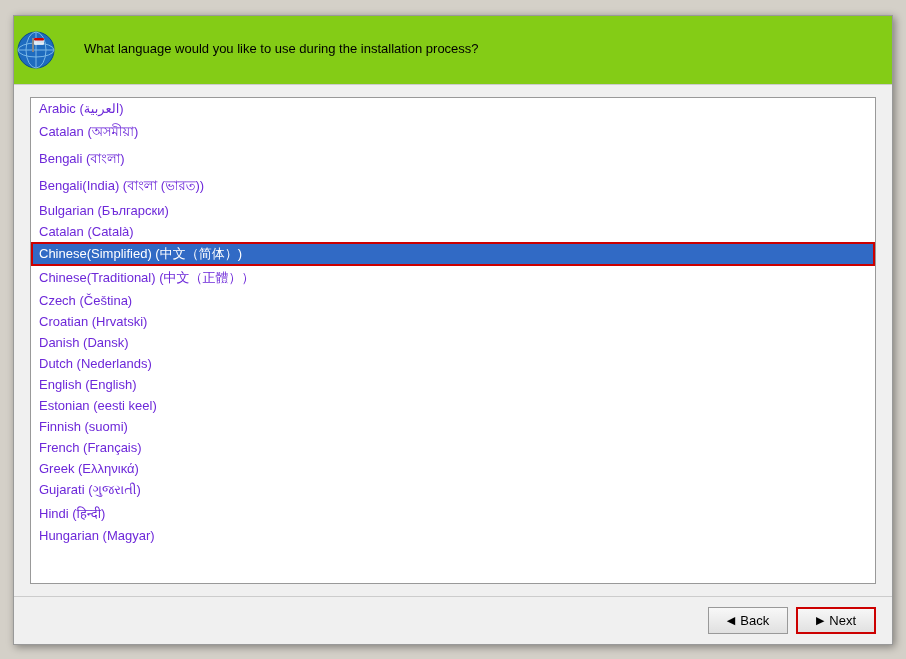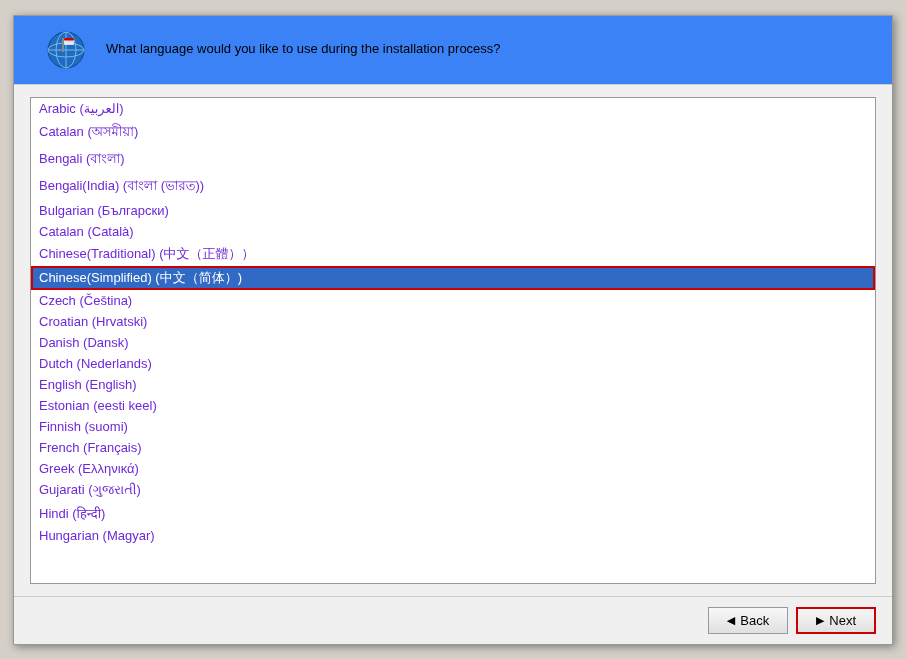--- a/index.html
+++ b/index.html
@@ -18,24 +18,24 @@
       height: 630px;
       background: #f0f0f0;
       border: 1px solid #999;
       box-shadow: 2px 2px 8px rgba(0,0,0,0.4);
       display: flex;
       flex-direction: column;
     }
     .header {
       display: flex;
       align-items: center;
-      padding: 14px 32px;
-      background: #3b82f6;
+      padding: 14px 2px;
+      background: #84cc16;
       border-bottom: 1px solid #ccc;
-      gap: 20px;
+      gap: 28px;
     }
     .header-icon {
       width: 40px;
       height: 40px;
       flex-shrink: 0;
     }
     .header-icon svg {
       width: 40px;
       height: 40px;
     }
@@ -141,22 +141,22 @@
 
   <div class="content">
     <div class="list-container">
       <div class="list-scroll" id="language-list">
       <div class="list-item">Arabic (العربية)</div>
           <div class="list-item">Catalan (অসমীয়া)</div>
           <div class="list-item">Bengali (বাংলা)</div>
           <div class="list-item">Bengali(India) (বাংলা (ভারত))</div>
           <div class="list-item">Bulgarian (Български)</div>
           <div class="list-item">Catalan (Català)</div>
+          <div class="list-item selected">Chinese(Simplified) (中文（简体）)</div>
           <div class="list-item">Chinese(Traditional) (中文（正體））</div>
-          <div class="list-item selected">Chinese(Simplified) (中文（简体）)</div>
           <div class="list-item">Czech (Čeština)</div>
           <div class="list-item">Croatian (Hrvatski)</div>
           <div class="list-item">Danish (Dansk)</div>
           <div class="list-item">Dutch (Nederlands)</div>
           <div class="list-item">English (English)</div>
           <div class="list-item">Estonian (eesti keel)</div>
           <div class="list-item">Finnish (suomi)</div>
           <div class="list-item">French (Français)</div>
           <div class="list-item">Greek (Ελληνικά)</div>
           <div class="list-item">Gujarati (ગુજરાતી)</div>

